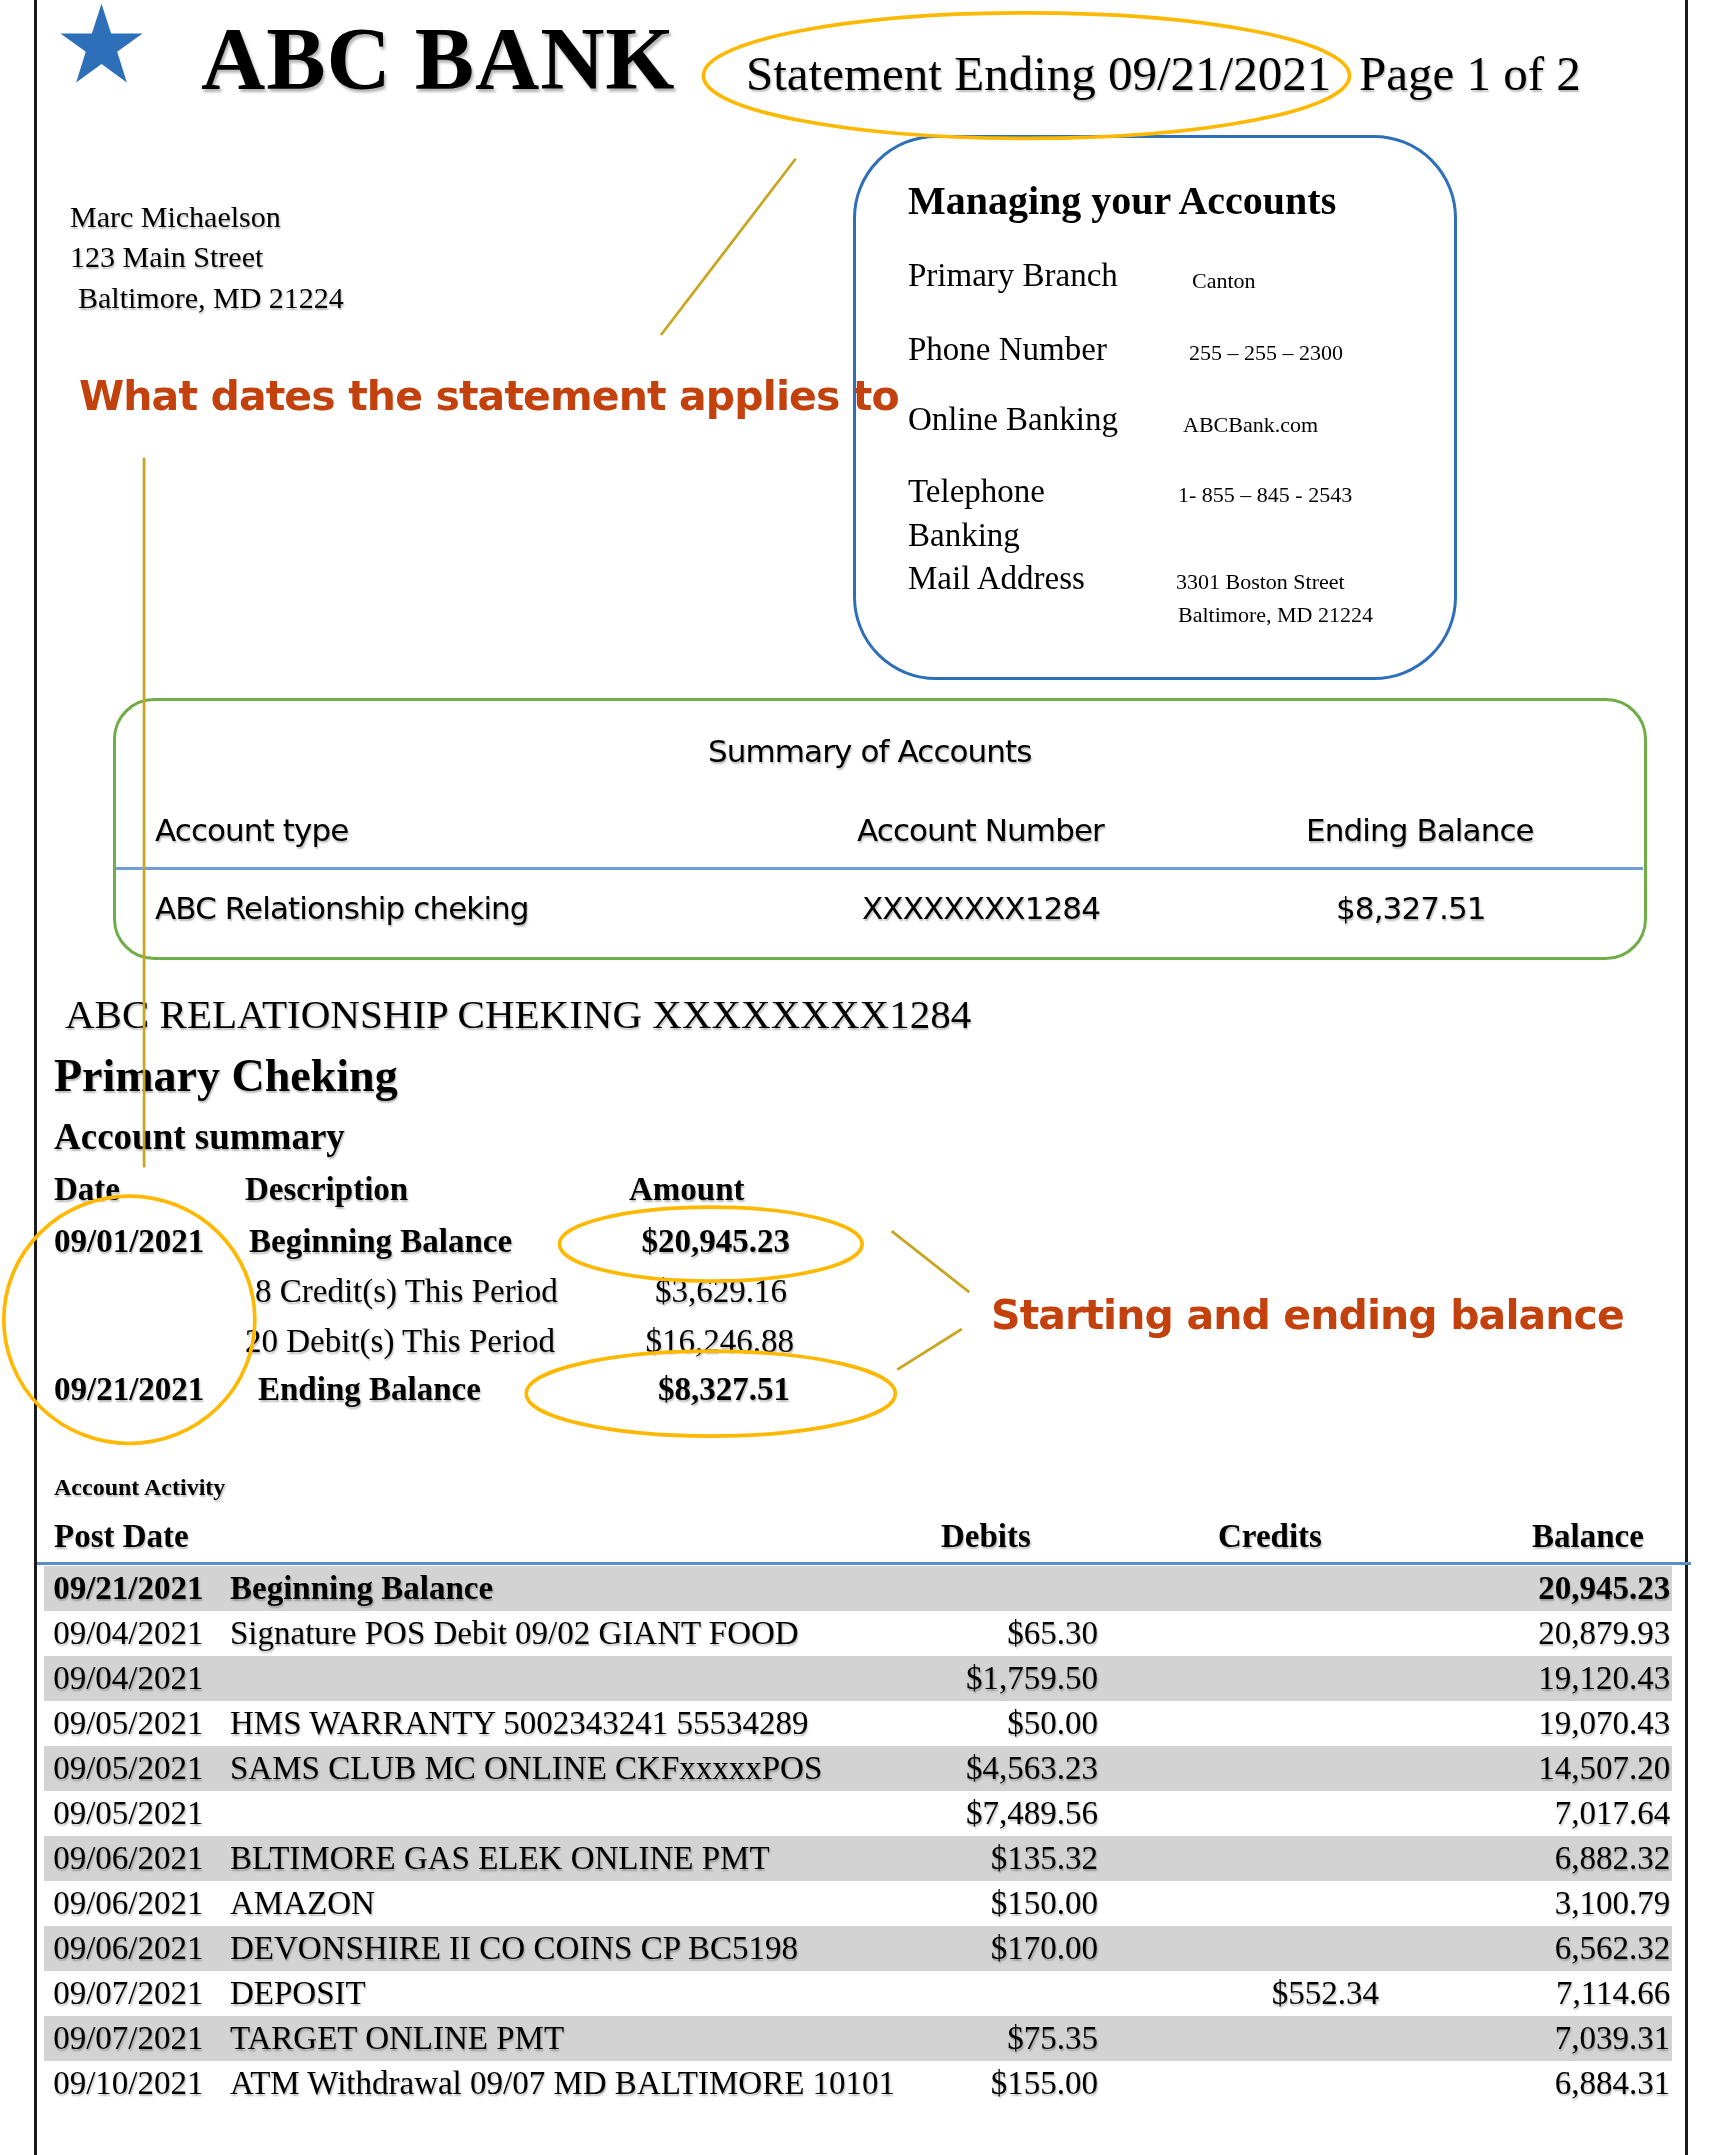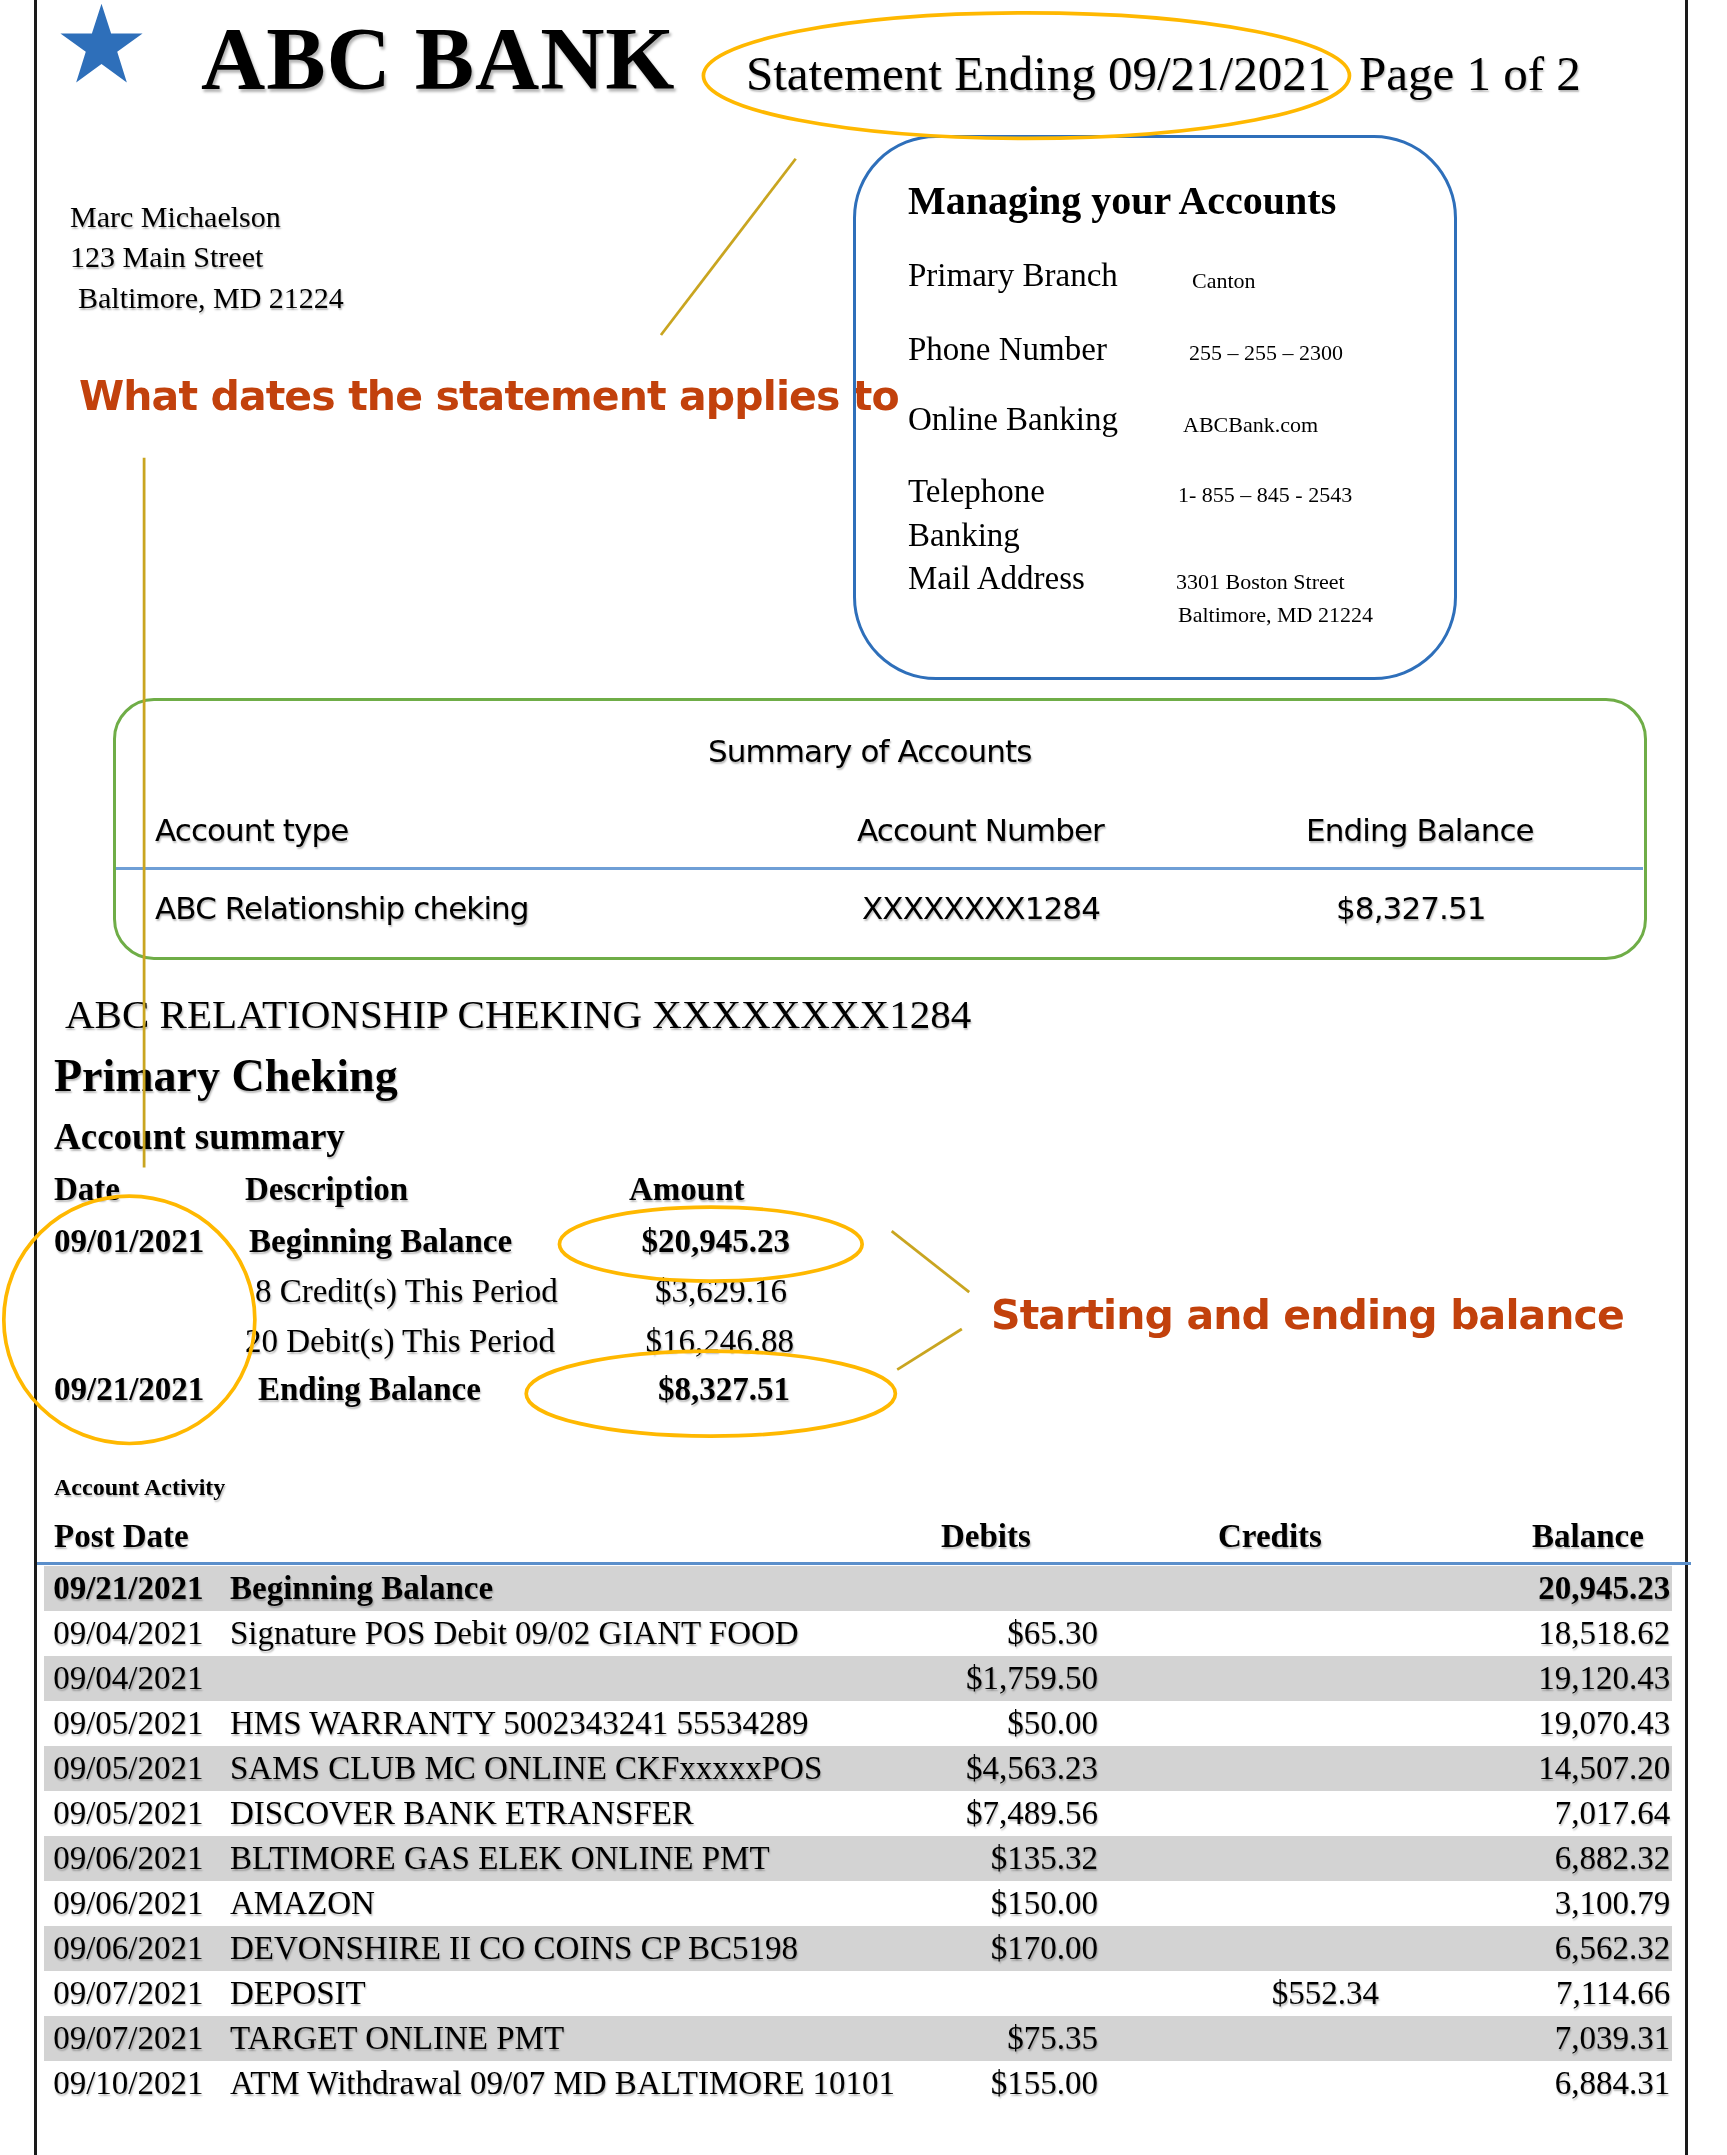--- a/index.html
+++ b/index.html
@@ -183,21 +183,21 @@
       <span class="c-desc">Beginning Balance</span>
       <span class="c-deb"></span>
       <span class="c-cred"></span>
       <span class="c-bal">20,945.23</span>
     </div>
     <div class="act-row txt-shadow">
       <span class="c-date">09/04/2021</span>
       <span class="c-desc">Signature POS Debit 09/02 GIANT FOOD</span>
       <span class="c-deb">$65.30</span>
       <span class="c-cred"></span>
-      <span class="c-bal">18,518.62</span>
+      <span class="c-bal">20,879.93</span>
     </div>
     <div class="act-row txt-shadow shaded">
       <span class="c-date">09/04/2021</span>
       <span class="c-deb">$1,759.50</span>
       <span class="c-cred"></span>
       <span class="c-bal">19,120.43</span>
     </div>
     <div class="act-row txt-shadow">
       <span class="c-date">09/05/2021</span>
       <span class="c-desc">HMS WARRANTY 5002343241 55534289</span>
@@ -207,21 +207,20 @@
     </div>
     <div class="act-row txt-shadow shaded">
       <span class="c-date">09/05/2021</span>
       <span class="c-desc">SAMS CLUB MC ONLINE CKFxxxxxPOS</span>
       <span class="c-deb">$4,563.23</span>
       <span class="c-cred"></span>
       <span class="c-bal">14,507.20</span>
     </div>
     <div class="act-row txt-shadow">
       <span class="c-date">09/05/2021</span>
-      <span class="c-desc">DISCOVER BANK ETRANSFER</span>
       <span class="c-deb">$7,489.56</span>
       <span class="c-cred"></span>
       <span class="c-bal">7,017.64</span>
     </div>
     <div class="act-row txt-shadow shaded">
       <span class="c-date">09/06/2021</span>
       <span class="c-desc">BLTIMORE GAS ELEK ONLINE PMT</span>
       <span class="c-deb">$135.32</span>
       <span class="c-cred"></span>
       <span class="c-bal">6,882.32</span>

